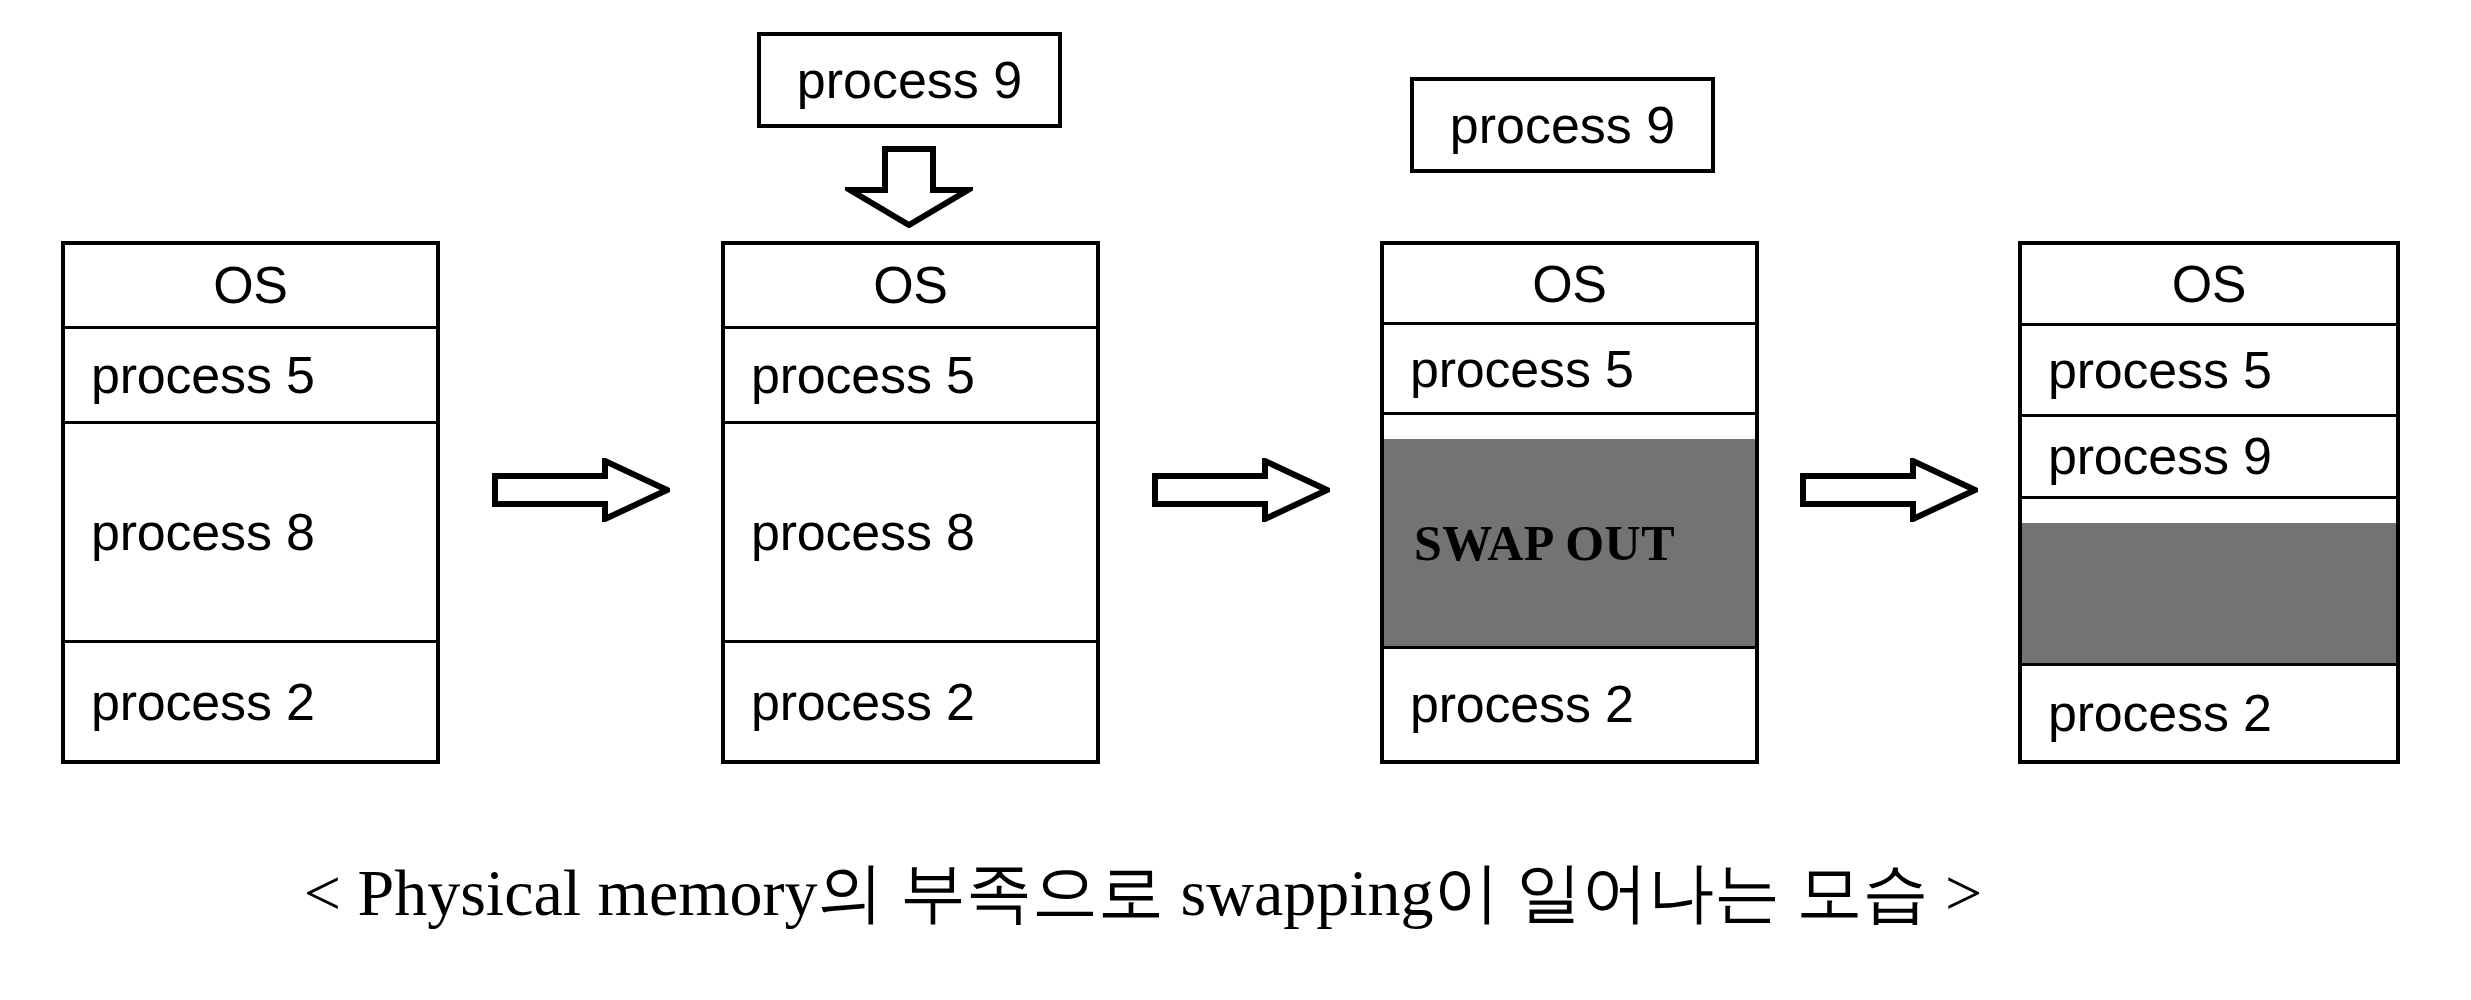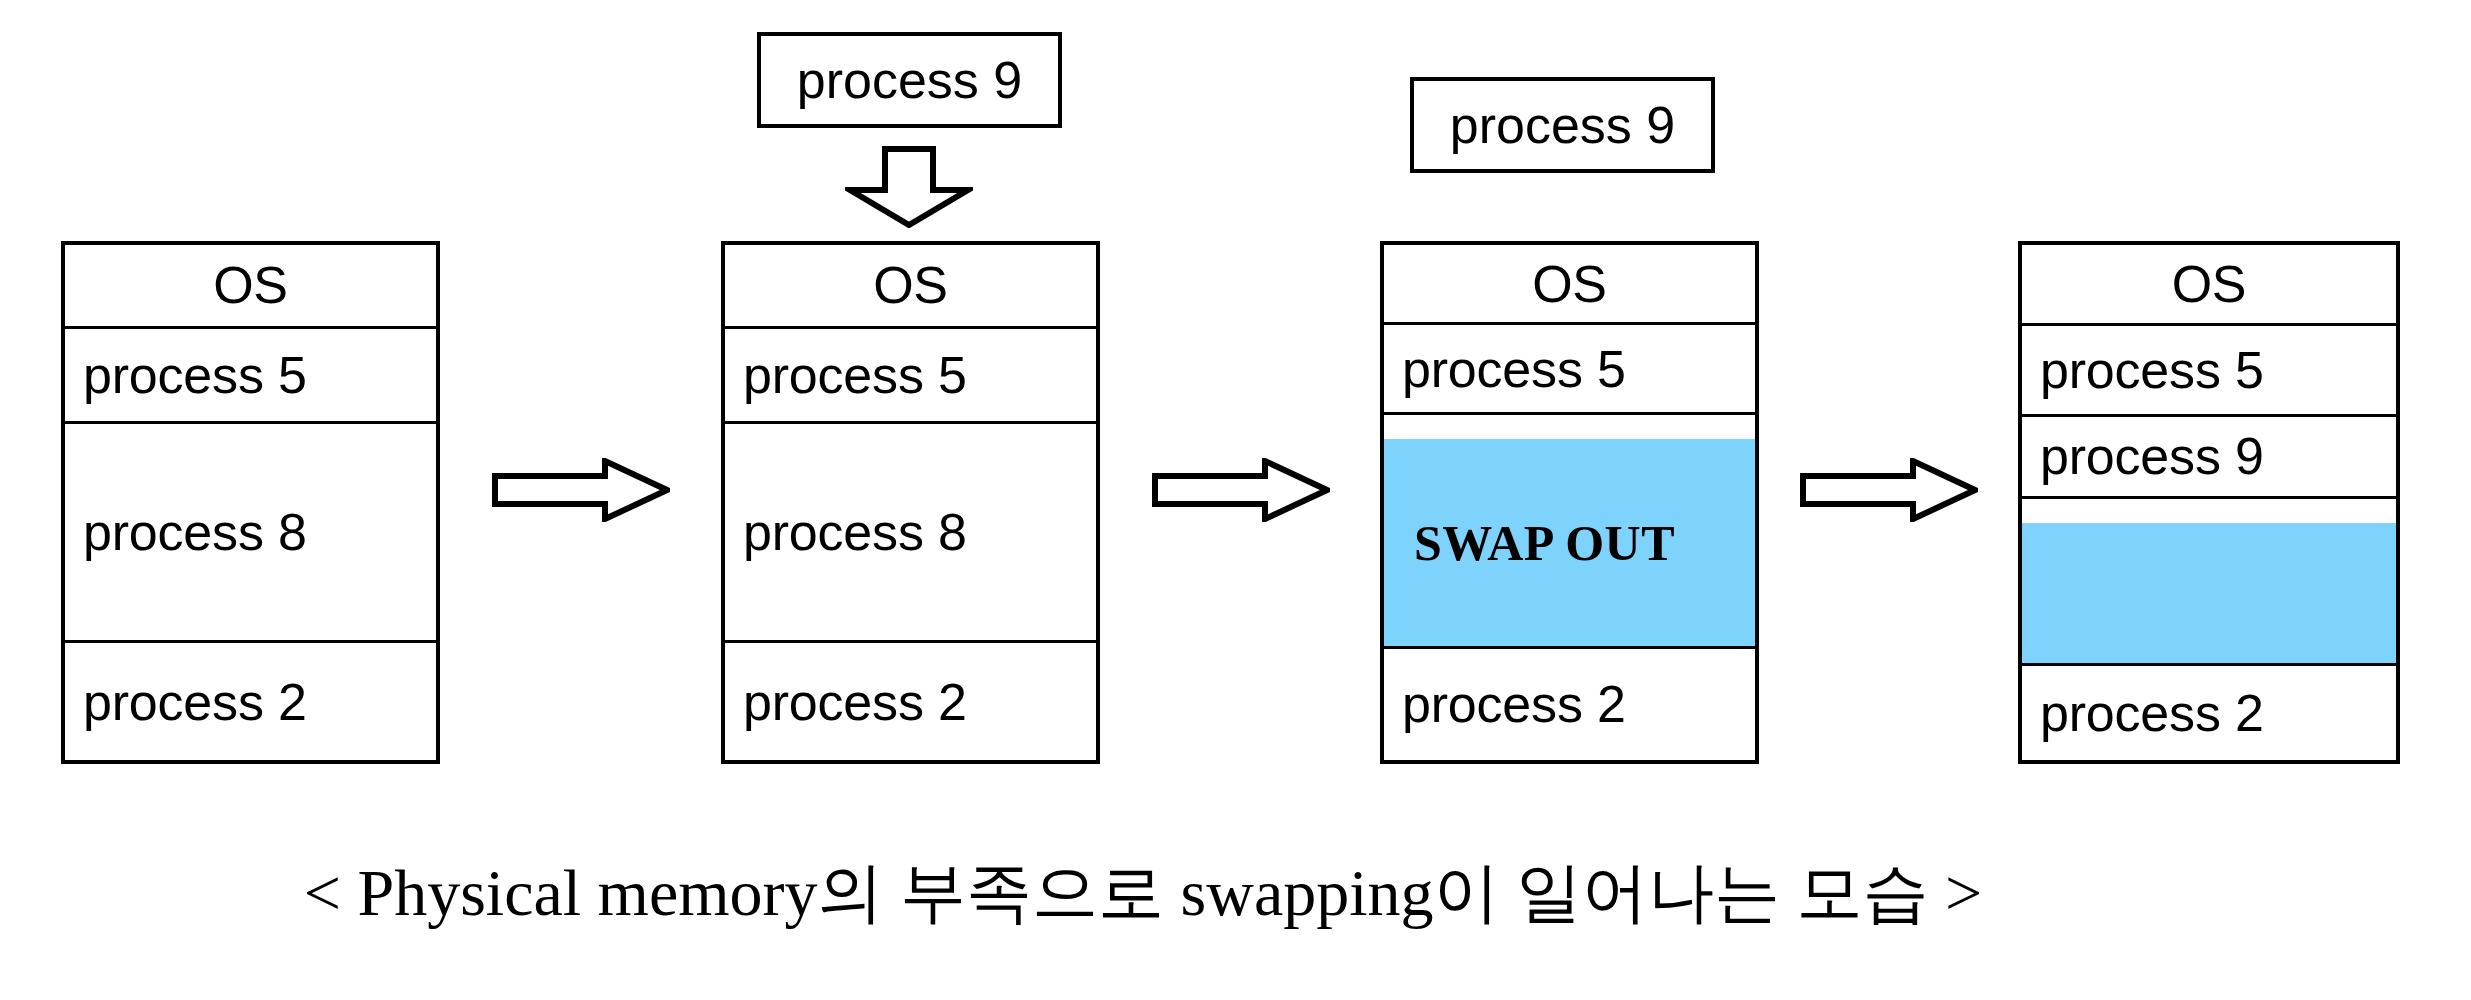--- a/index.html
+++ b/index.html
@@ -44,27 +44,27 @@
     font-family: "Liberation Sans", sans-serif;
     font-size: 52px;
     line-height: 1;
     color: #000000;
     white-space: nowrap;
     letter-spacing: -0.2px;
   }
   
   .mem-row.align-proc {
     justify-content: flex-start;
-    padding-left: 18px;
+    padding-left: 26px;
   }
   .mem-row.align-center {
     justify-content: center;
   }
   .mem-row.shaded {
-    background: #7dd3fc;
+    background: #737373;
     margin-top: 24px;
   }
   .mem-row-label.swap {
     font-family: "Liberation Serif", serif;
     font-weight: bold;
     font-size: 50px;
     letter-spacing: 0.5px;
   }
   .mem-row.swaprow {
     justify-content: flex-start;

